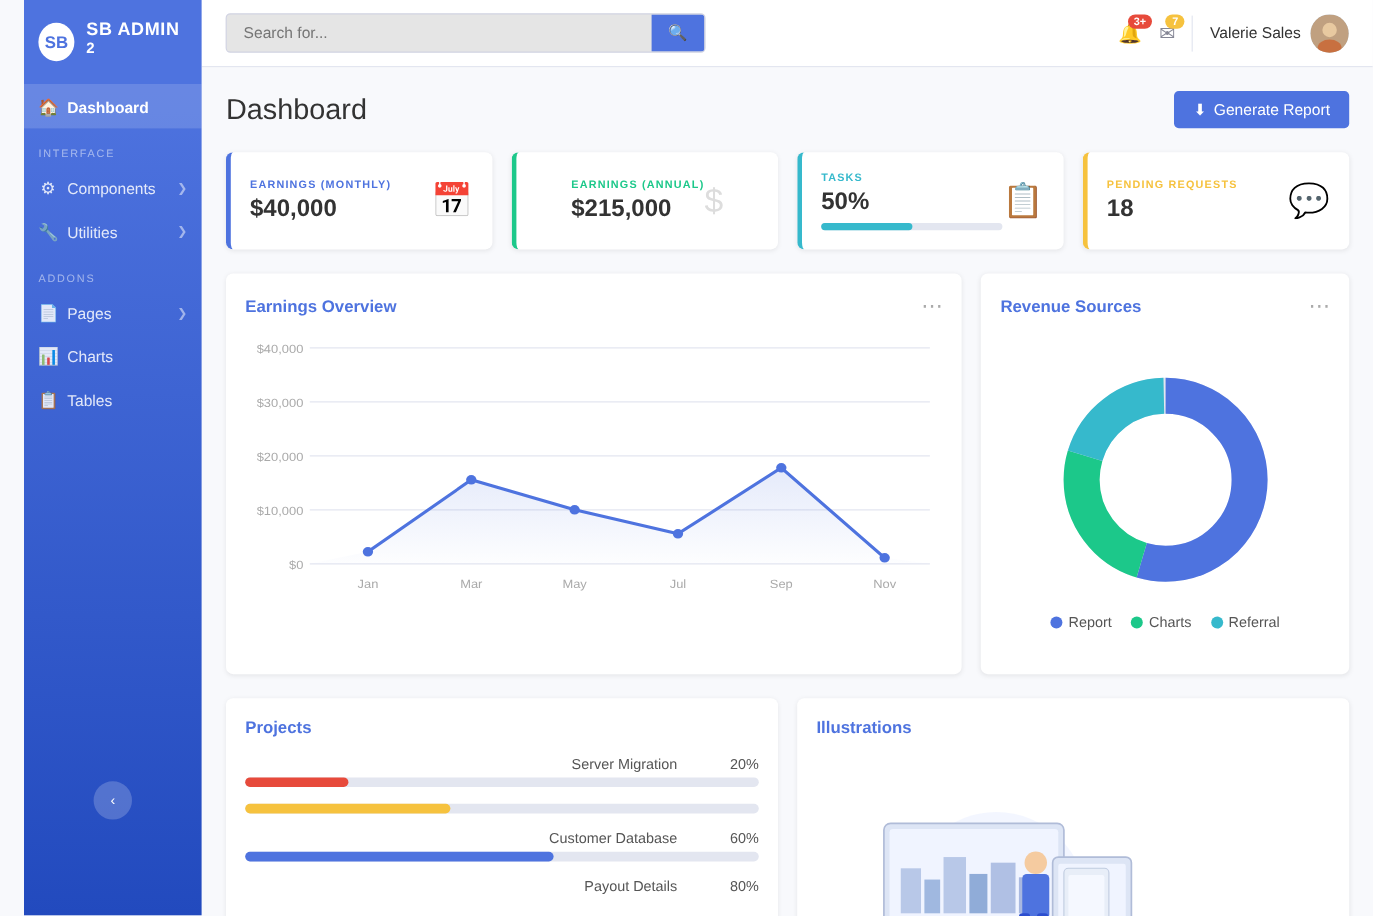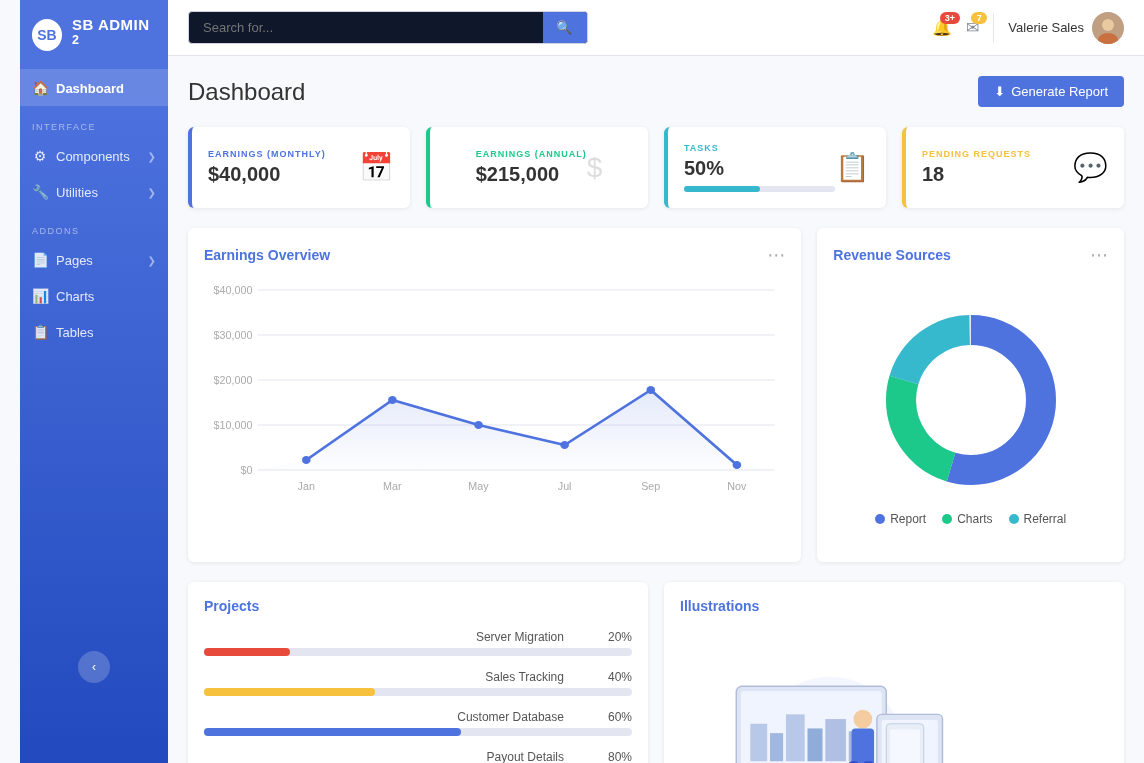--- a/index.html
+++ b/index.html
@@ -79,21 +79,21 @@
       background: #fff;
       border-bottom: 1px solid #e3e6f0;
       display: flex;
       align-items: center;
       padding: 0 20px;
       gap: 12px;
     }
     .search-form {
       display: flex;
       align-items: center;
-      background: #0f172a;
+      background: #e5e5e5;
       border: 1px solid #d1d3e2;
       border-radius: 4px;
       overflow: hidden;
       flex: 1;
       max-width: 400px;
       gap: 47px;
     }
     .search-input {
       border: none;
       background: transparent;
@@ -488,24 +488,20 @@
           <div class="project-header">
             <span>Server Migration</span>
             <span>20%</span>
           </div>
           <div class="project-bar-bg">
             <div class="project-bar-fill" style="width:20%;background:#e74a3b;"></div>
           </div>
         </div>
 
         <div class="project-item">
-          <div class="project-header">
-            <span>Sales Tracking</span>
-            <span>40%</span>
-          </div>
           <div class="project-bar-bg">
             <div class="project-bar-fill" style="width:40%;background:#f6c23e;"></div>
           </div>
         </div>
 
         <div class="project-item">
           <div class="project-header">
             <span>Customer Database</span>
             <span>60%</span>
           </div>

